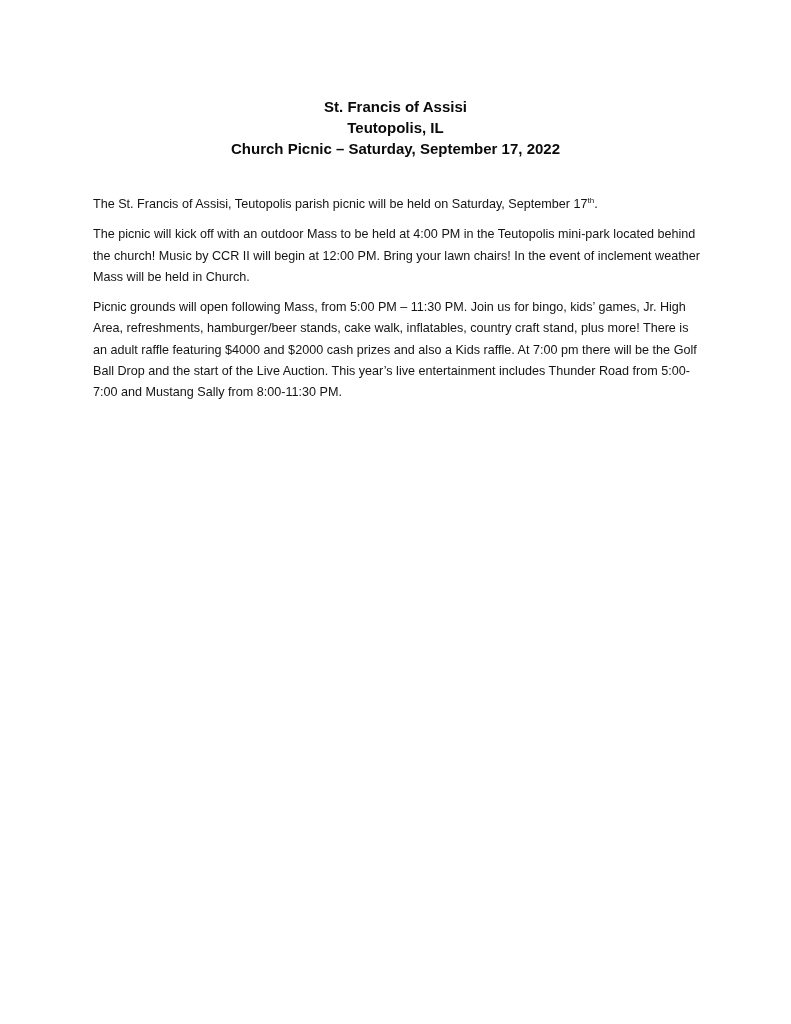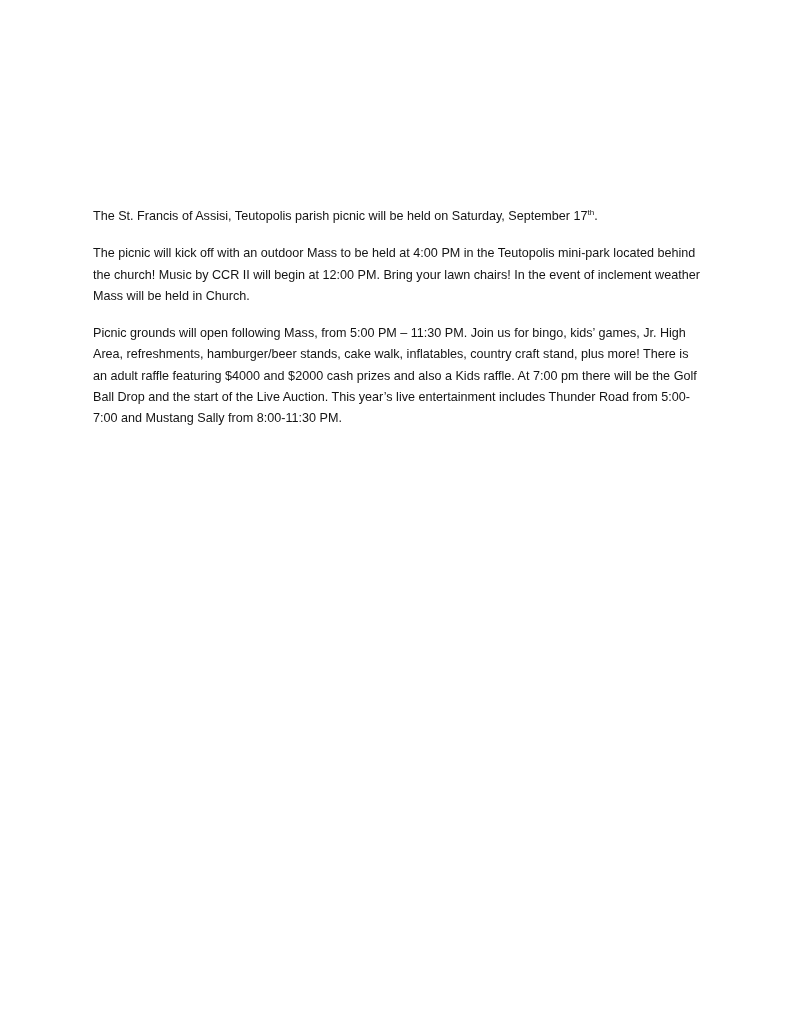--- a/index.html
+++ b/index.html
@@ -12,26 +12,31 @@
     .title-block {
       position: absolute; left: 0; top: 96px; width: 791px;
       text-align: center; font-weight: bold; font-size: 15px; line-height: 21px;
       color: #0a0a0a;
     }
     .title-line { display: block; }
     .body {
       position: absolute; left: 93px; top: 190px; width: 612px;
       font-size: 12.6px; line-height: 21.3px; color: #141414;
     }
-    .para { margin: 16px 0 9px 0; }
+    .para { margin: 4px 0 9px 0; }
     sup { font-size: 8px; line-height: 0; vertical-align: super; }
   </style>
 </head>
 <body>
 
 <div class="page">
+  <div class="title-block">
+    <span class="title-line">St. Francis of Assisi</span>
+    <span class="title-line">Teutopolis, IL</span>
+    <span class="title-line">Church Picnic – Saturday, September 17, 2022</span>
+  </div>
 
   <div class="body">
     <p class="para"><span>The St. Francis of Assisi, Teutopolis parish picnic will be held on Saturday, September 17</span><sup>th</sup><span>.</span></p>
     <p class="para">The picnic will kick off with an outdoor Mass to be held at 4:00 PM in the Teutopolis mini-park located behind the church!   Music by CCR II will begin at 12:00 PM.   Bring your lawn chairs!   In the event of inclement weather Mass will be held in Church.</p>
     <p class="para">Picnic grounds will open following Mass, from 5:00 PM – 11:30 PM.    Join us for bingo, kids’ games, Jr. High Area, refreshments, hamburger/beer stands, cake walk, inflatables, country craft stand, plus more!   There is an adult raffle featuring $4000 and $2000 cash prizes and also a Kids raffle.  At 7:00 pm there will be the Golf Ball Drop and the start of the Live Auction.  This year’s live entertainment includes Thunder Road from 5:00-7:00 and Mustang Sally from 8:00-11:30 PM.</p>
   </div>
 </div>
 
 </body></html>

